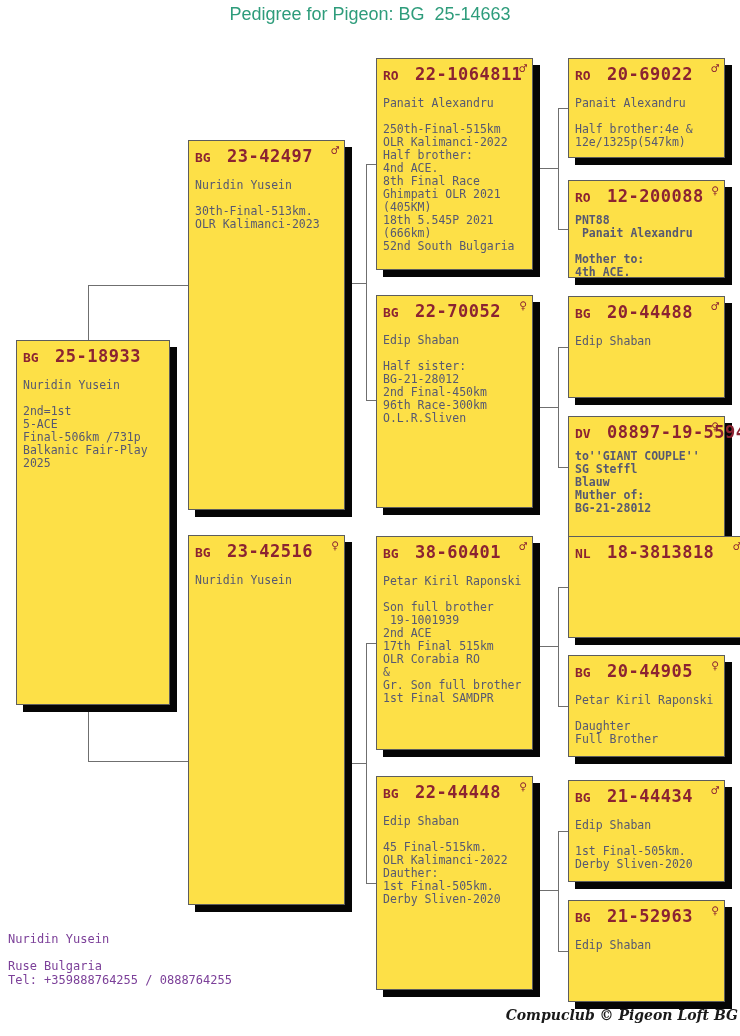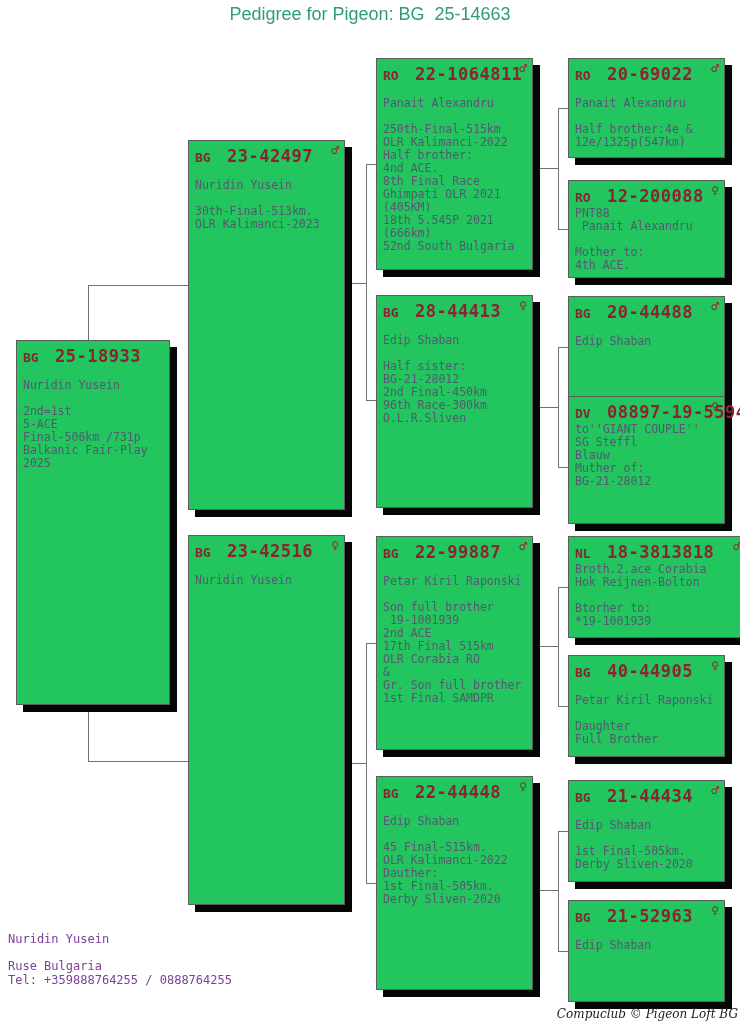--- a/index.html
+++ b/index.html
@@ -8,45 +8,45 @@
     font-family:"DejaVu Sans Mono",monospace;overflow:hidden;
   }
   .title{
     position:absolute;top:4px;left:0;width:740px;text-align:center;
     font-family:"Liberation Sans",sans-serif;font-size:18px;color:#2e9c7b;
     white-space:pre;
   }
   .wires{position:absolute;left:0;top:0;}
   .wires path{stroke:#6f6f6f;stroke-width:1;fill:none;shape-rendering:crispEdges;}
   .box{
-    position:absolute;background:#22c55e;border:1px solid #5d5d5d;
+    position:absolute;background:#fde047;border:1px solid #5d5d5d;
     box-shadow:7px 7px 0 0 #050505;box-sizing:border-box;padding:5px 6px;
   }
   .hdr{display:flex;align-items:baseline;white-space:pre;}
   .ring{
     font-weight:bold;font-size:13px;color:#8b2332;width:32px;flex:0 0 auto;
   }
   .num{font-weight:bold;font-size:17px;color:#8b2332;letter-spacing:.5px;}
   .sex{
     position:absolute;top:3px;right:5px;font-size:13px;font-weight:bold;color:#8b2332;
     line-height:13px;
   }
   .body{
     margin-top:13px;font-size:11.5px;line-height:13px;color:#565872;
     white-space:pre;
   }
-  .tight .body{margin-top:1px;}
+  .tight .body{margin-top:8px;font-weight:bold;}
   .owner{
     position:absolute;left:8px;top:933px;font-size:12px;line-height:13.5px;
     color:#7c4099;white-space:pre;
   }
   .credit{
     position:absolute;right:2px;top:1007px;
-    font-family:"DejaVu Serif",serif;font-style:italic;font-weight:normal;
-    font-size:12px;color:#1a1a1a;
+    font-family:"DejaVu Serif",serif;font-style:italic;font-weight:bold;
+    font-size:14px;color:#1a1a1a;
   }
 </style>
 </head>
 <body>
 
 <div class="title">Pedigree for Pigeon: BG  25-14663</div>
 
 <svg class="wires" width="740" height="1036" viewBox="0 0 740 1036">
   <path d="M188,285.5 H88.5 V340"></path>
   <path d="M188,761.5 H88.5 V705"></path>
@@ -109,36 +109,36 @@
 Ghimpati OLR 2021
 (405KM)
 18th 5.545P 2021
 (666km)
 52nd South Bulgaria</div>
 </div>
 
 <div class="box" style="left:376px;top:295px;width:157px;height:213px">
   <div class="hdr">
     <span class="ring">BG</span>
-    <span class="num">28-44413</span>
+    <span class="num">22-70052</span>
   </div>
   <span class="sex">♀</span>
   <div class="body">Edip Shaban
 
 Half sister:
 BG-21-28012
 2nd Final-450km
 96th Race-300km
 O.L.R.Sliven</div>
 </div>
 
 <div class="box" style="left:376px;top:536px;width:157px;height:214px">
   <div class="hdr">
     <span class="ring">BG</span>
-    <span class="num">22-99887</span>
+    <span class="num">38-60401</span>
   </div>
   <span class="sex">♂</span>
   <div class="body">Petar Kiril Raponski
 
 Son full brother
  19-1001939
 2nd ACE
 17th Final 515km
 OLR Corabia RO
 &amp;
@@ -188,50 +188,45 @@
 
 <div class="box" style="left:568px;top:296px;width:157px;height:102px">
   <div class="hdr">
     <span class="ring">BG</span>
     <span class="num">20-44488</span>
   </div>
   <span class="sex">♂</span>
   <div class="body">Edip Shaban</div>
 </div>
 
-<div class="box tight" style="left:568px;top:396px;width:157px;height:128px">
+<div class="box tight" style="left:568px;top:416px;width:157px;height:128px">
   <div class="hdr">
     <span class="ring">DV</span>
     <span class="num">08897-19-5594</span>
   </div>
   <span class="sex">♀</span>
   <div class="body">to''GIANT COUPLE''
 SG Steffl
 Blauw
 Muther of:
 BG-21-28012</div>
 </div>
 
 <div class="box tight" style="left:568px;top:536px;width:179px;height:102px">
   <div class="hdr">
     <span class="ring">NL</span>
     <span class="num">18-3813818</span>
   </div>
   <span class="sex">♂</span>
-  <div class="body">Broth.2.ace Corabia
-Hok Reijnen-Bolton
-
-Btorher to:
-*19-1001939</div>
 </div>
 
 <div class="box" style="left:568px;top:655px;width:157px;height:102px">
   <div class="hdr">
     <span class="ring">BG</span>
-    <span class="num">40-44905</span>
+    <span class="num">20-44905</span>
   </div>
   <span class="sex">♀</span>
   <div class="body">Petar Kiril Raponski
 
 Daughter
 Full Brother</div>
 </div>
 
 <div class="box" style="left:568px;top:780px;width:157px;height:102px">
   <div class="hdr">

